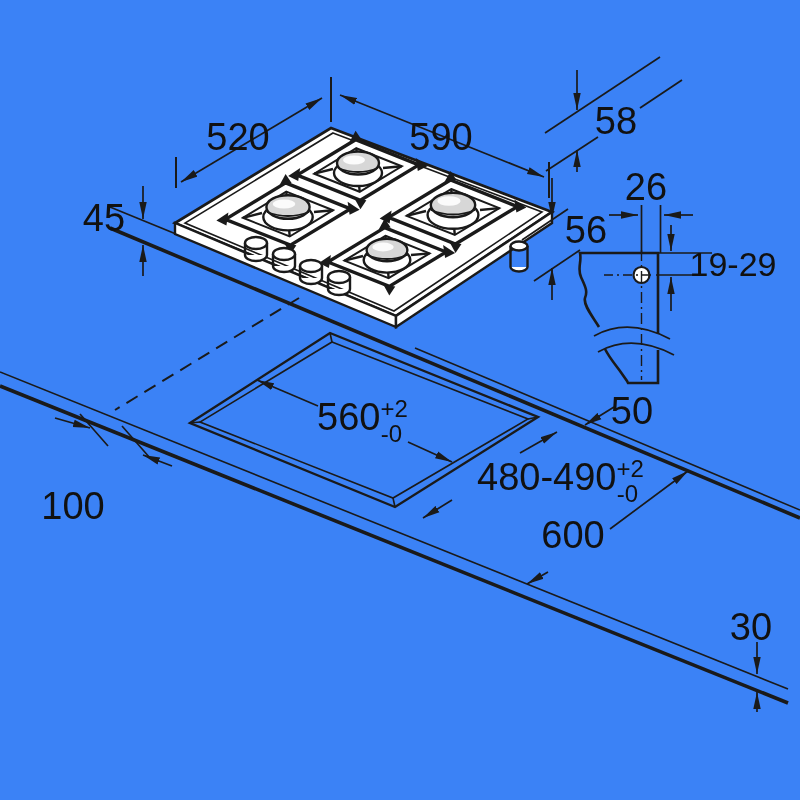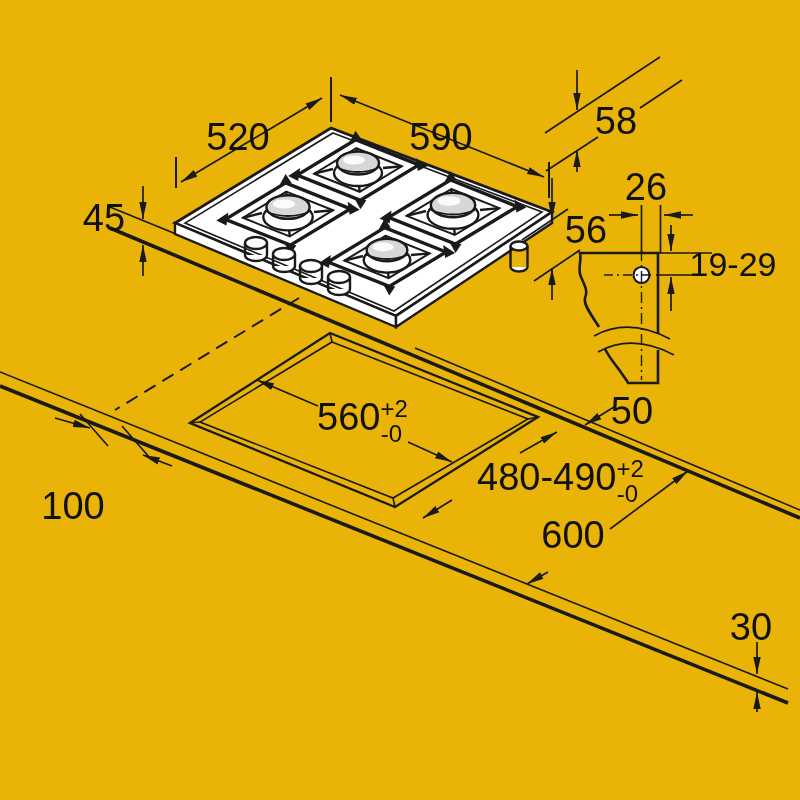--- a/index.html
+++ b/index.html
@@ -1,16 +1,16 @@
 <!DOCTYPE html>
 <html><head>
 <meta charset="utf-8">
 <style>
   html,body{margin:0;padding:0;background:#ffffff;}
-  #stage{width:800px;height:800px;position:relative;background:#eab308;overflow:hidden;}
+  #stage{width:800px;height:800px;position:relative;background:#3b82f6;overflow:hidden;}
   svg{display:block;}
   text{font-family:"Liberation Sans","DejaVu Sans",sans-serif;fill:#111;}
   .dim{font-size:38px;}
   .dim-sm{font-size:34px;}
   .tol{font-size:24px;}
 </style>
 </head>
 <body>
 
 <div id="stage">

